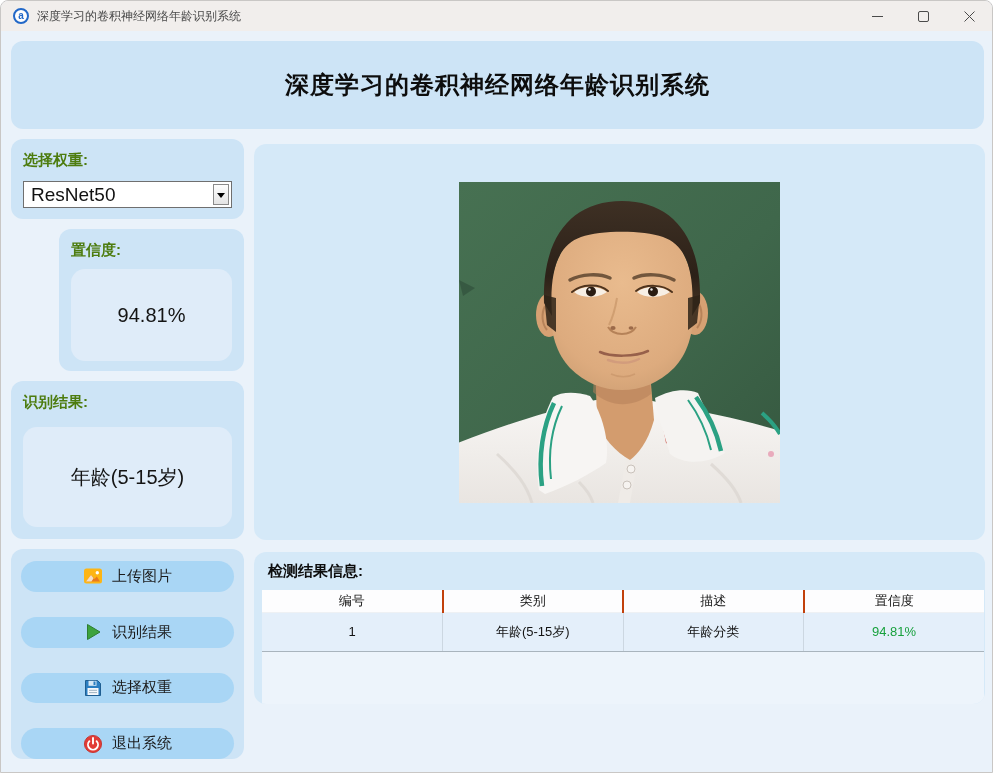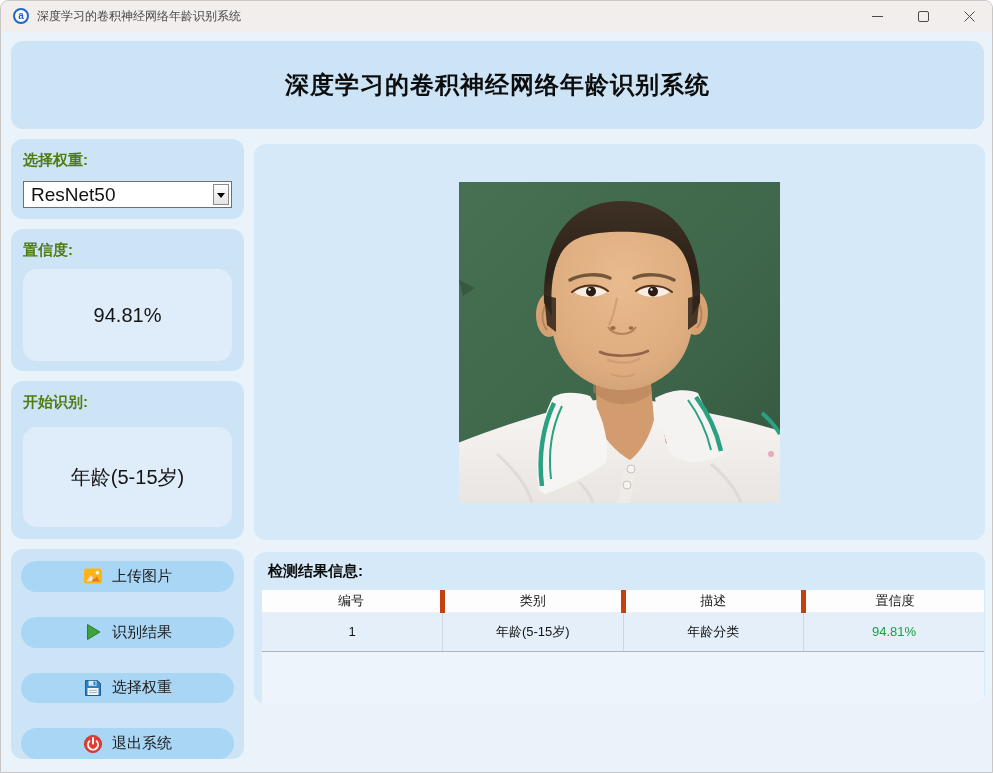--- a/index.html
+++ b/index.html
@@ -32,21 +32,21 @@
   .panel{background:var(--panel_blue); border-radius:12px; margin-bottom:10px;}
   .panel-label{font-size:15px; font-weight:bold; color:#4d7c0f; padding:11px 0 0 12px; line-height:20px;}
   .panel-weight{height:80px;}
   .combobox{position:relative; height:27px; margin:11px 12px 0 12px; background:#fff;
     border:1px solid #6f6f6f; display:flex; align-items:center; padding-left:7px;
     font-size:19px; color:#111; cursor:default;}
   .combo-btn{position:absolute; right:2px; top:2px; width:16px; height:21px;
     border:1px solid #8a8a8a; background:linear-gradient(#fefefe,#e4e4e4);
     display:flex; align-items:center; justify-content:center;}
   .combo-arrow{width:0; height:0; border:4px solid transparent; border-top:5px solid #000; margin-top:5px;}
-  .panel-confidence{height:142px;}
+  .panel-confidence{height:142px;margin-left:48px;}
   .panel-result{height:158px;}
   .value-box{margin:9px 12px 0 12px; height:92px; border-radius:14px;
     background:var(--inner_box); display:flex; align-items:center; justify-content:center;}
   .panel-result .value-box{margin-top:15px; height:100px;}
   .value-text{font-size:20px; color:#141414;}
   .panel-buttons{height:210px; display:flex; flex-direction:column; gap:25px; padding-top:12px;}
   .side-btn{display:flex; align-items:center; justify-content:center; gap:9px;
     height:40px; margin:0 10px; border:none; border-radius:19px;
     background:var(--button_blue); font-size:15px; color:#1b1b1b;
     font-family:inherit; cursor:pointer;}
@@ -55,21 +55,21 @@
   .main-area{position:absolute; left:253px; top:143px; width:731px;}
   .photo-panel{height:396px; border-radius:12px; background:var(--panel_blue_main);
     display:flex; justify-content:center; padding-top:38px;}
   .results-panel{margin-top:12px; height:152px; border-radius:12px;
     background:var(--panel_blue_main); overflow:hidden;}
   .results-title{font-size:15px; font-weight:bold; color:#0d0d0d; padding:10px 0 0 14px;}
   .table-widget{width:722px; margin:9px 0 0 8px; height:152px; background:#edf4fb;}
   table{border-collapse:collapse; width:100%; table-layout:fixed; font-size:13px;}
   th{background:#fdfdfe; font-weight:normal; color:#131313; height:22px;
     border-bottom:1px solid #eef1f4;}
-  th:not(:last-child){border-right:5px solid #c2410c;}
+  th:not(:last-child){border-right:2px solid #c2410c;}
   td{background:var(--table_row_blue); color:#131313; height:39px; text-align:center;
     border-bottom:1px solid #a9b4bd;}
   td:not(:last-child){border-right:1px solid #ccd7e1;}
   td.green{color:var(--confidence_green);}
   th{text-align:center;}
 </style>
 </head>
 <body>
 
 <div class="window">
@@ -116,21 +116,21 @@
     </section>
 
     <section class="panel panel-confidence">
       <div class="panel-label">置信度:</div>
       <div class="value-box">
         <span class="value-text">94.81%</span>
       </div>
     </section>
 
     <section class="panel panel-result">
-      <div class="panel-label">开始识别:</div>
+      <div class="panel-label">识别结果:</div>
       <div class="value-box">
         <span class="value-text">年龄(5-15岁)</span>
       </div>
     </section>
 
     <section class="panel panel-buttons">
 
       <button class="side-btn">
         <span class="btn-icon">
           <svg viewBox="0 0 20 20" width="20" height="20">

